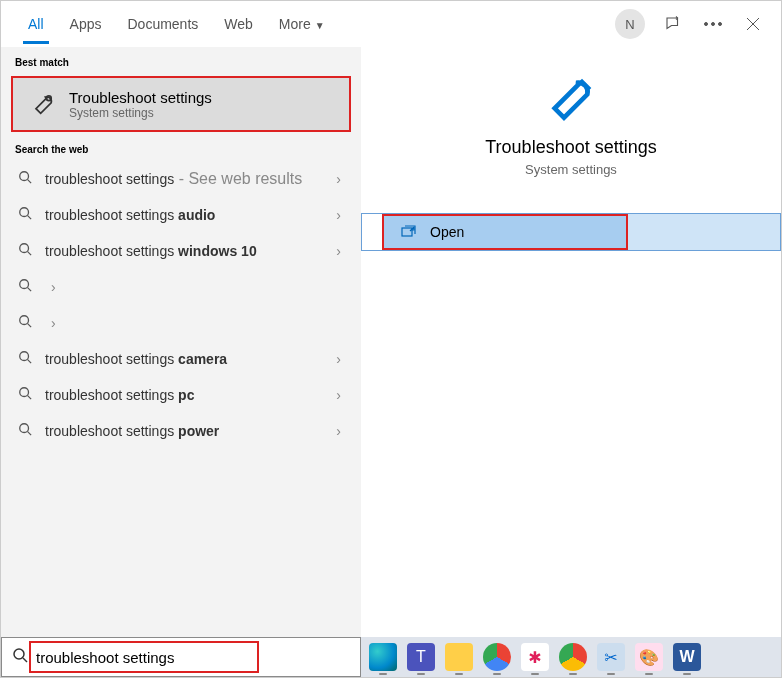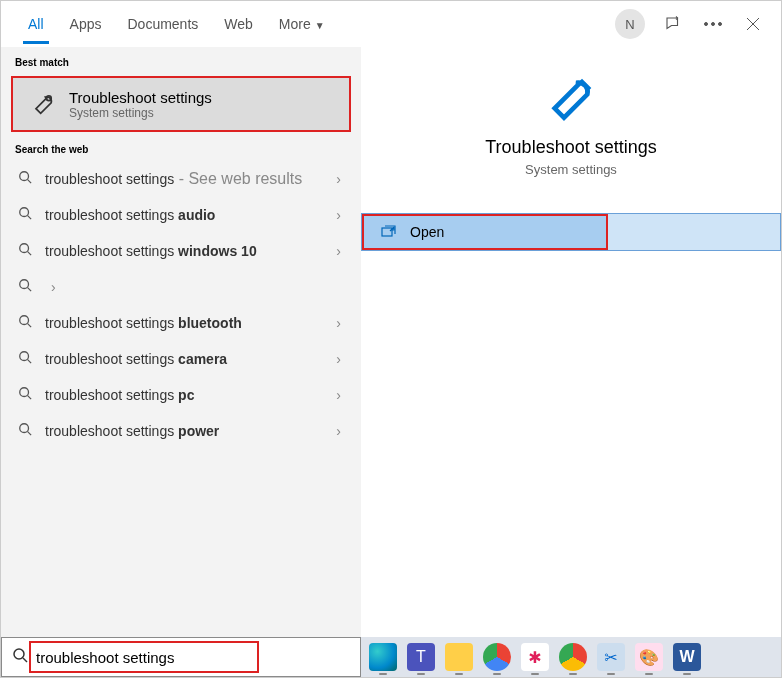--- a/index.html
+++ b/index.html
@@ -36,21 +36,21 @@
 .web-item .wi-text b { font-weight: 700; text-align: center; }
 .web-item .wi-hint { font-size: 16px; color: #888; }
 .web-item .wi-chev { color: #888; font-size: 14px; padding: 0 6px; }
 
 
 .preview-top { display: flex; flex-direction: column; align-items: center; padding: 24px 0 18px; }
 .preview-icon { width: 56px; height: 56px; margin-bottom: 10px; }
 .preview-title { font-size: 18px; font-weight: 400; color: #000; margin-bottom: 4px; }
 .preview-sub { font-size: 13px; color: #666; }
 
-.open-row { display: flex; margin: 18px 0 0 0; border: 1px solid #6aa0d8; }
+.open-row { display: flex; margin: 18px 0 0 0; border: 1px solid #6aa0d8; padding-left: 20px; }
 .open-btn { width: 246px; background: #a7cdf0; display: flex; align-items: center; padding: 8px 16px; border: 2px solid #d22; cursor: pointer; font-size: 14px; color: #000; }
 .open-btn svg { margin-right: 14px; }
 .open-rest { flex: 1; background: #cfe4f7; }
 
 
 .bottom { position: absolute; left: 0; right: 0; bottom: 0; height: 40px; display: flex; }
 .search-box { width: 360px; height: 40px; border: 1px solid #8a8a8a; background: #fff; display: flex; align-items: center; padding: 0 10px; }
 .search-box .sb-icon { margin-right: 8px; color: #333; }
 .search-box input { border: none; outline: none; font-size: 15px; flex: 1; background: transparent; }
 .search-highlight { position: absolute; left: 28px; bottom: 4px; width: 230px; height: 32px; border: 2px solid #d22; pointer-events: none; }
@@ -141,21 +141,20 @@
                 <circle cx="7" cy="7" r="5"></circle>
                 <path d="M11 11l4 4"></path>
               </svg></span>
             <span class="wi-chev">›</span>
           </div>
           <div class="web-item">
             <span class="wi-icon"><svg width="14" height="14" viewBox="0 0 16 16" fill="none" stroke="#555" stroke-width="1.5">
                 <circle cx="7" cy="7" r="5"></circle>
                 <path d="M11 11l4 4"></path>
               </svg></span>
-            <span class="wi-text">troubleshoot settings <b>bluetooth</b><span class="wi-hint"></span></span>
             <span class="wi-chev">›</span>
           </div>
           <div class="web-item">
             <span class="wi-icon"><svg width="14" height="14" viewBox="0 0 16 16" fill="none" stroke="#555" stroke-width="1.5">
                 <circle cx="7" cy="7" r="5"></circle>
                 <path d="M11 11l4 4"></path>
               </svg></span>
             <span class="wi-text">troubleshoot settings <b>camera</b><span class="wi-hint"></span></span>
             <span class="wi-chev">›</span>
           </div>

